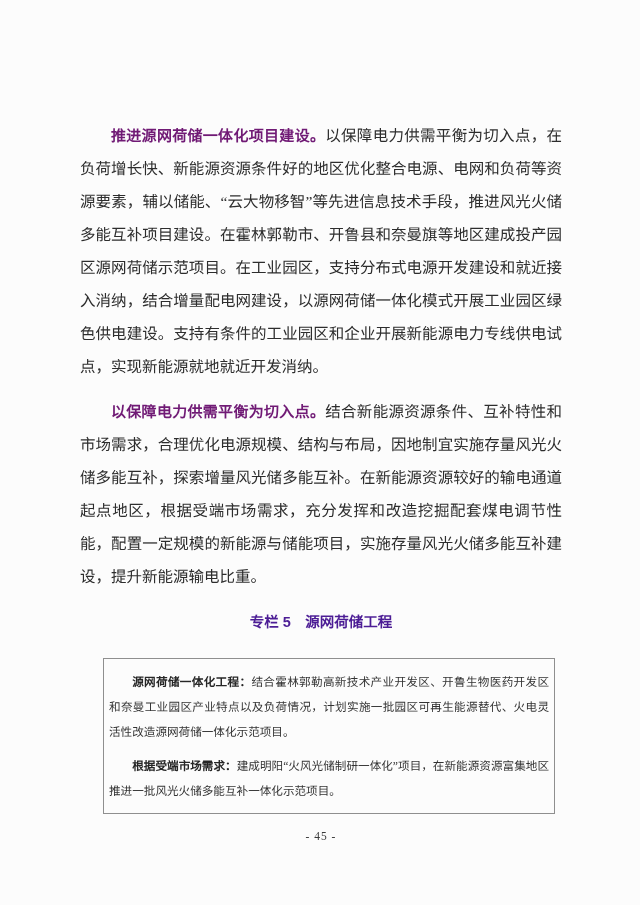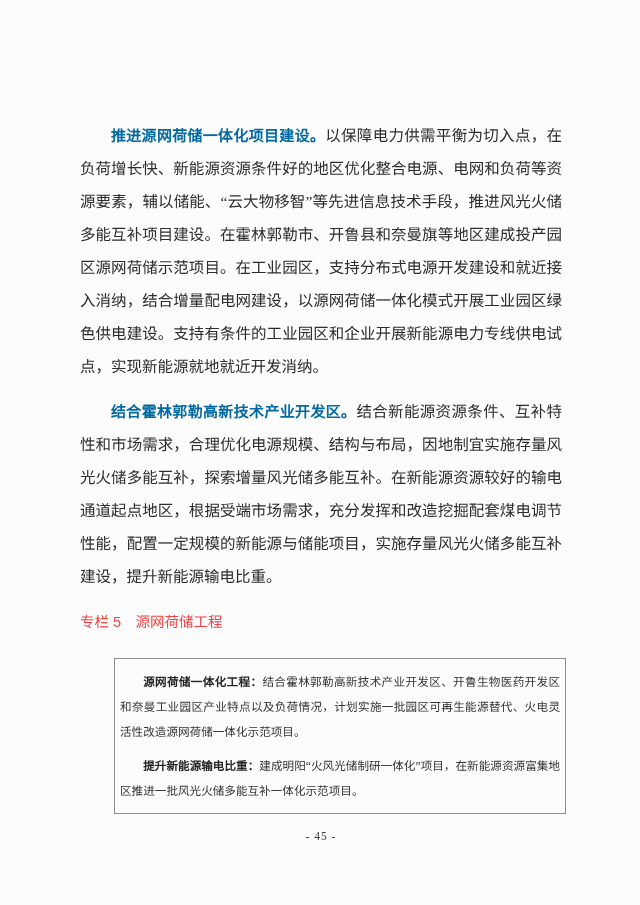--- a/index.html
+++ b/index.html
@@ -29,36 +29,37 @@
     text-align: justify;
     text-indent: 2em;
     word-break: break-all;
   }
   .para + .para { margin-top: 12px; }
 
   .lead {
     font-weight: bold;
     font-family: "Liberation Sans", "DejaVu Sans", sans-serif;
     font-size: 15px;
-    color: #0369a1;
+    color: #701a75;
   }
 
   .box-title {
     margin-top: 19px;
+    text-align: center;
     text-indent: 0;
     font-size: 14.5px;
     line-height: 20px;
-    font-weight: normal;
+    font-weight: bold;
     font-family: "Liberation Sans", "DejaVu Sans", sans-serif;
-    color: #ef4444;
+    color: #4c1d95;
   }
 
   .box {
     margin-top: 26px;
-    margin-left: 34px;
+    margin-left: 23px;
     width: 452px;
     border: 1px solid #8f8f8f;
     padding: 10px 5px 9px 5px;
     background: #fcfcfc;
   }
 
   .box-para {
     font-size: 11.6px;
     line-height: 25px;
     text-align: justify;
@@ -85,25 +86,25 @@
   }
 </style>
 </head>
 <body>
 
 <div class="page">
   <div class="content">
 
     <p class="para"><span class="lead">推进源网荷储一体化项目建设。</span><span>以保障电力供需平衡为切入点，在负荷增长快、新能源资源条件好的地区优化整合电源、电网和负荷等资源要素，辅以储能、“云大物移智”等先进信息技术手段，推进风光火储多能互补项目建设。在霍林郭勒市、开鲁县和奈曼旗等地区建成投产园区源网荷储示范项目。在工业园区，支持分布式电源开发建设和就近接入消纳，结合增量配电网建设，以源网荷储一体化模式开展工业园区绿色供电建设。支持有条件的工业园区和企业开展新能源电力专线供电试点，实现新能源就地就近开发消纳。</span></p>
 
-    <p class="para"><span class="lead">结合霍林郭勒高新技术产业开发区。</span><span>结合新能源资源条件、互补特性和市场需求，合理优化电源规模、结构与布局，因地制宜实施存量风光火储多能互补，探索增量风光储多能互补。在新能源资源较好的输电通道起点地区，根据受端市场需求，充分发挥和改造挖掘配套煤电调节性能，配置一定规模的新能源与储能项目，实施存量风光火储多能互补建设，提升新能源输电比重。</span></p>
+    <p class="para"><span class="lead">以保障电力供需平衡为切入点。</span><span>结合新能源资源条件、互补特性和市场需求，合理优化电源规模、结构与布局，因地制宜实施存量风光火储多能互补，探索增量风光储多能互补。在新能源资源较好的输电通道起点地区，根据受端市场需求，充分发挥和改造挖掘配套煤电调节性能，配置一定规模的新能源与储能项目，实施存量风光火储多能互补建设，提升新能源输电比重。</span></p>
 
     <div class="box-title">专栏 5　源网荷储工程</div>
 
     <div class="box">
       <p class="box-para"><span class="box-lead">源网荷储一体化工程：</span><span>结合霍林郭勒高新技术产业开发区、开鲁生物医药开发区和奈曼工业园区产业特点以及负荷情况，计划实施一批园区可再生能源替代、火电灵活性改造源网荷储一体化示范项目。</span></p>
-      <p class="box-para"><span class="box-lead">提升新能源输电比重：</span><span>建成明阳“火风光储制研一体化”项目，在新能源资源富集地区推进一批风光火储多能互补一体化示范项目。</span></p>
+      <p class="box-para"><span class="box-lead">根据受端市场需求：</span><span>建成明阳“火风光储制研一体化”项目，在新能源资源富集地区推进一批风光火储多能互补一体化示范项目。</span></p>
     </div>
 
     <div class="page-number">- 45 -</div>
 
   </div>
 </div>
 
 </body></html>

